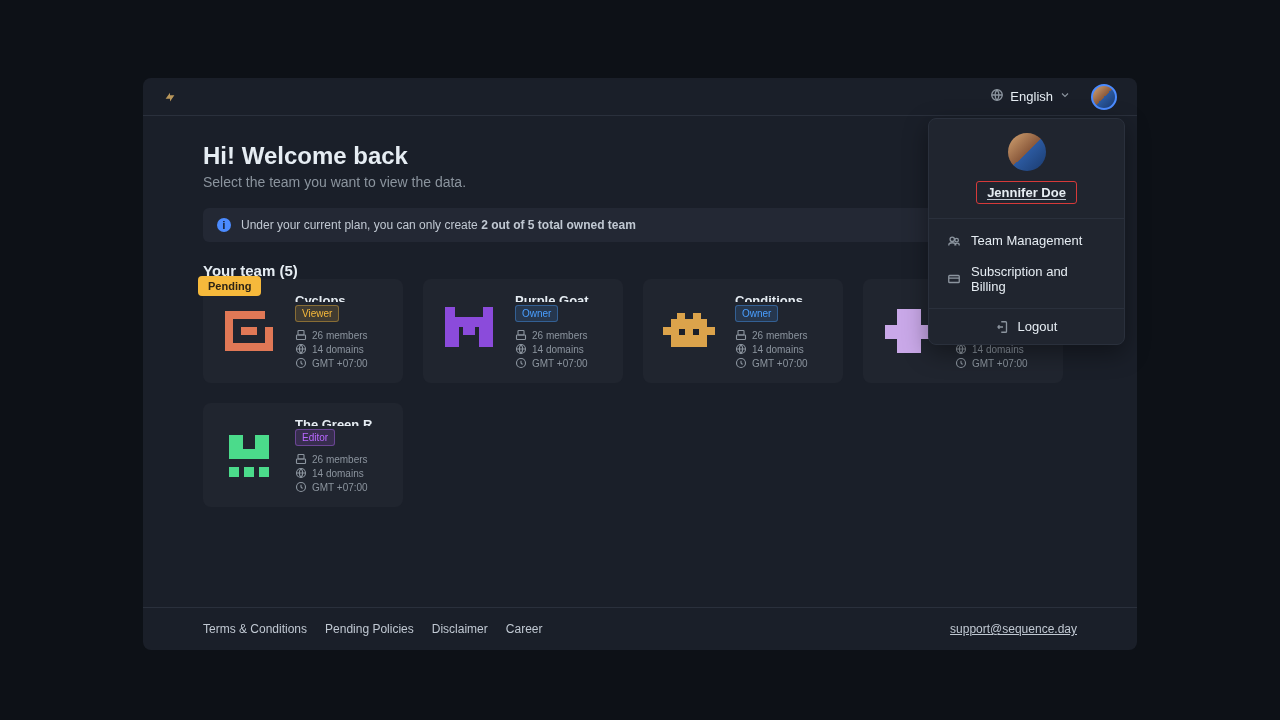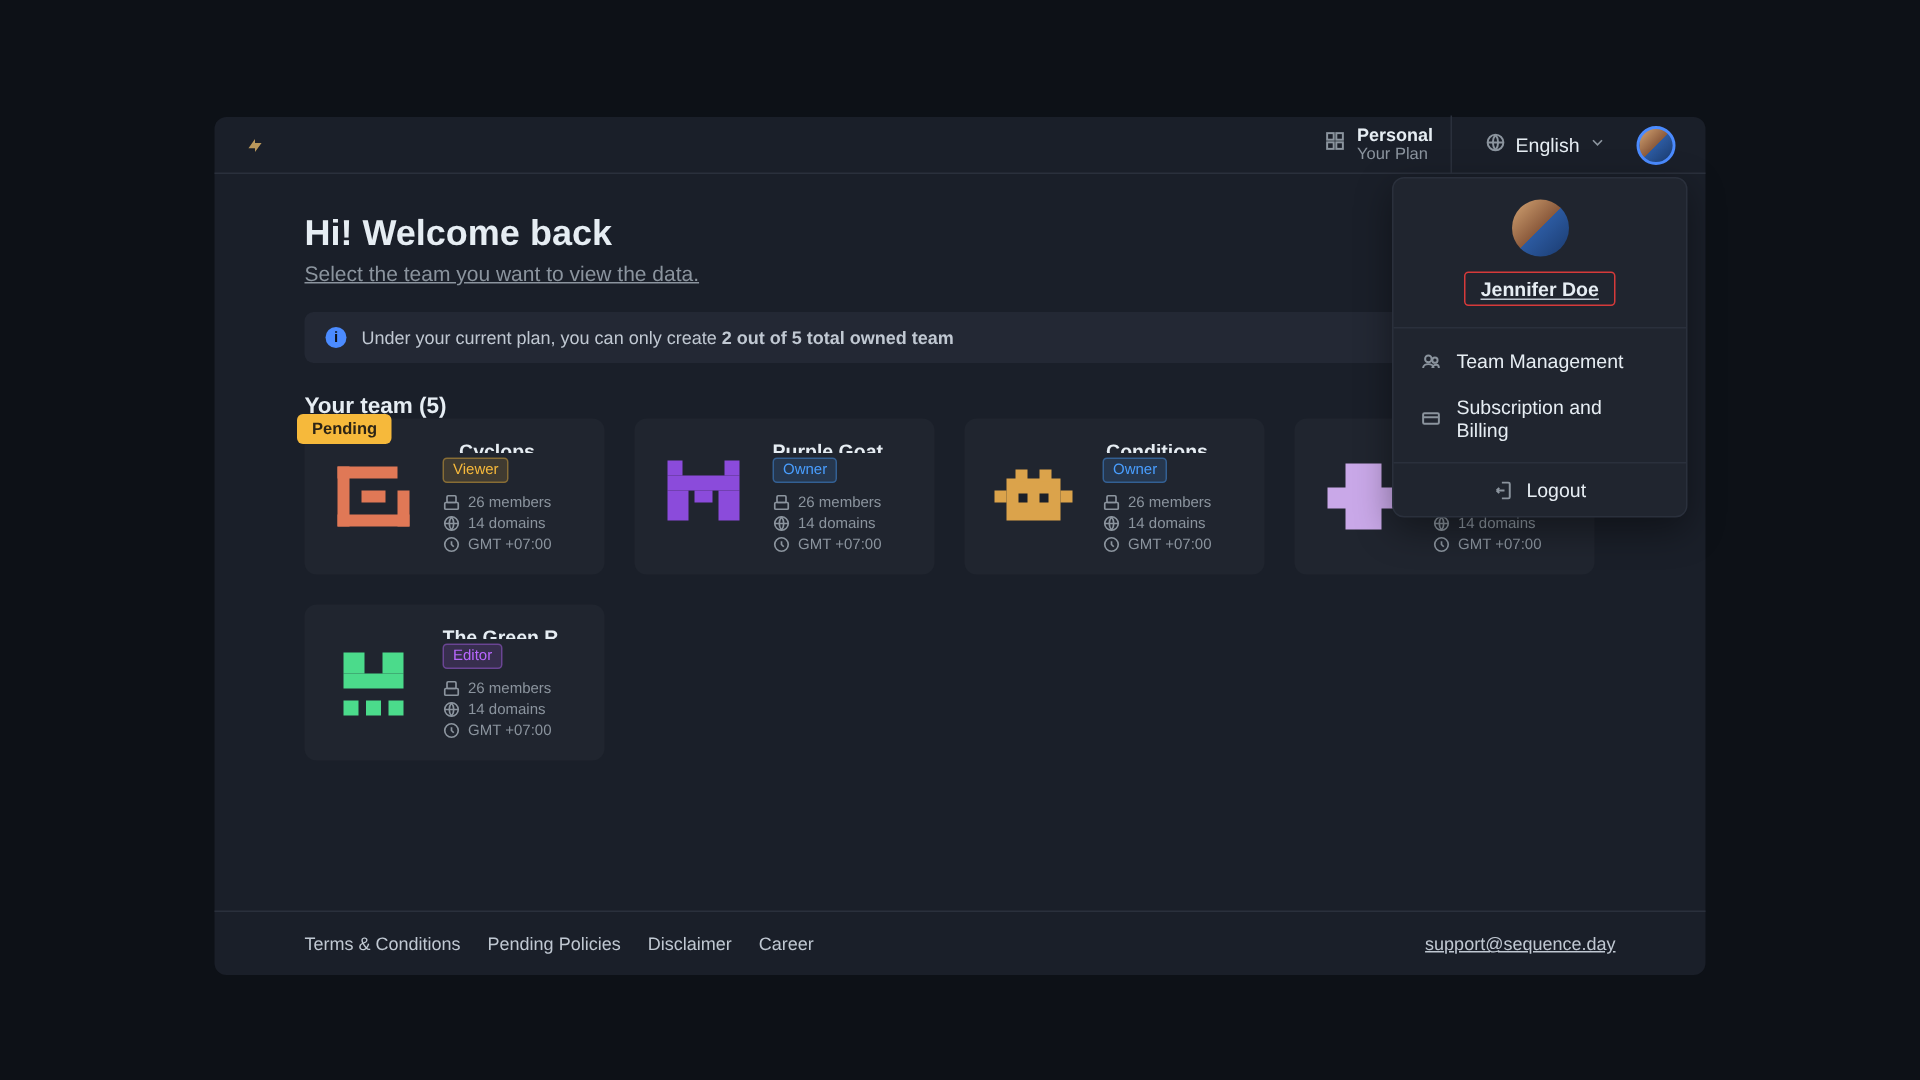--- a/index.html
+++ b/index.html
@@ -78,21 +78,20 @@
 }
 .welcome-title {
   font-size: 24px;
   font-weight: 700;
   margin-bottom: 4px;
 }
 .welcome-sub {
   font-size: 14px;
   color: #8b949e;
   margin-bottom: 18px;
-  text-decoration: underline;
 }
 .info-banner {
   background: #232834;
   border-radius: 6px;
   padding: 10px 14px;
   display: flex;
   align-items: center;
   gap: 10px;
   font-size: 12px;
   color: #c0c8d2;
@@ -141,21 +140,20 @@
   flex-direction: column;
   gap: 3px;
   min-width: 0;
 }
 .team-name {
   font-size: 13px;
   font-weight: 600;
   white-space: nowrap;
   overflow: hidden;
   text-overflow: ellipsis;
-  text-align: center;
 }
 .badge {
   display: inline-block;
   font-size: 10px;
   padding: 2px 6px;
   border-radius: 3px;
   width: fit-content;
   border: 1px solid transparent;
 }
 .badge-viewer { background: rgba(246,185,59,0.15); color: #f6b93b; border-color: rgba(246,185,59,0.4); }
@@ -269,34 +267,20 @@
 
 <div class="app">
 
   <div class="topbar">
     <div class="logo">
       <svg viewBox="0 0 16 16" width="14" height="14">
           <path d="M3 10 L8 3 L8 6 L13 6 L8 13 L8 10 Z" fill="#b9975b"></path>
         </svg>
     </div>
     <div class="topbar-right">
-      <div class="plan-box">
-        <span class="plan-icon">
-          <svg class="icon-sm" viewBox="0 0 16 16">
-              <rect x="2" y="2" width="5" height="5"></rect>
-              <rect x="9" y="2" width="5" height="5"></rect>
-              <rect x="2" y="9" width="5" height="5"></rect>
-              <rect x="9" y="9" width="5" height="5"></rect>
-            </svg>
-        </span>
-        <span class="plan-text">
-          <span class="plan-name">Personal</span>
-          <span class="plan-sub">Your Plan</span>
-        </span>
-      </div>
       <div class="lang-box">
         <span>
           <svg class="icon-sm" viewBox="0 0 16 16">
               <circle cx="8" cy="8" r="6"></circle>
               <path d="M2 8 h12 M8 2 a10 10 0 0 1 0 12 M8 2 a10 10 0 0 0 0 12"></path>
             </svg>
         </span>
         <span>English</span>
         <span>
           <svg class="icon-xs" viewBox="0 0 16 16">

